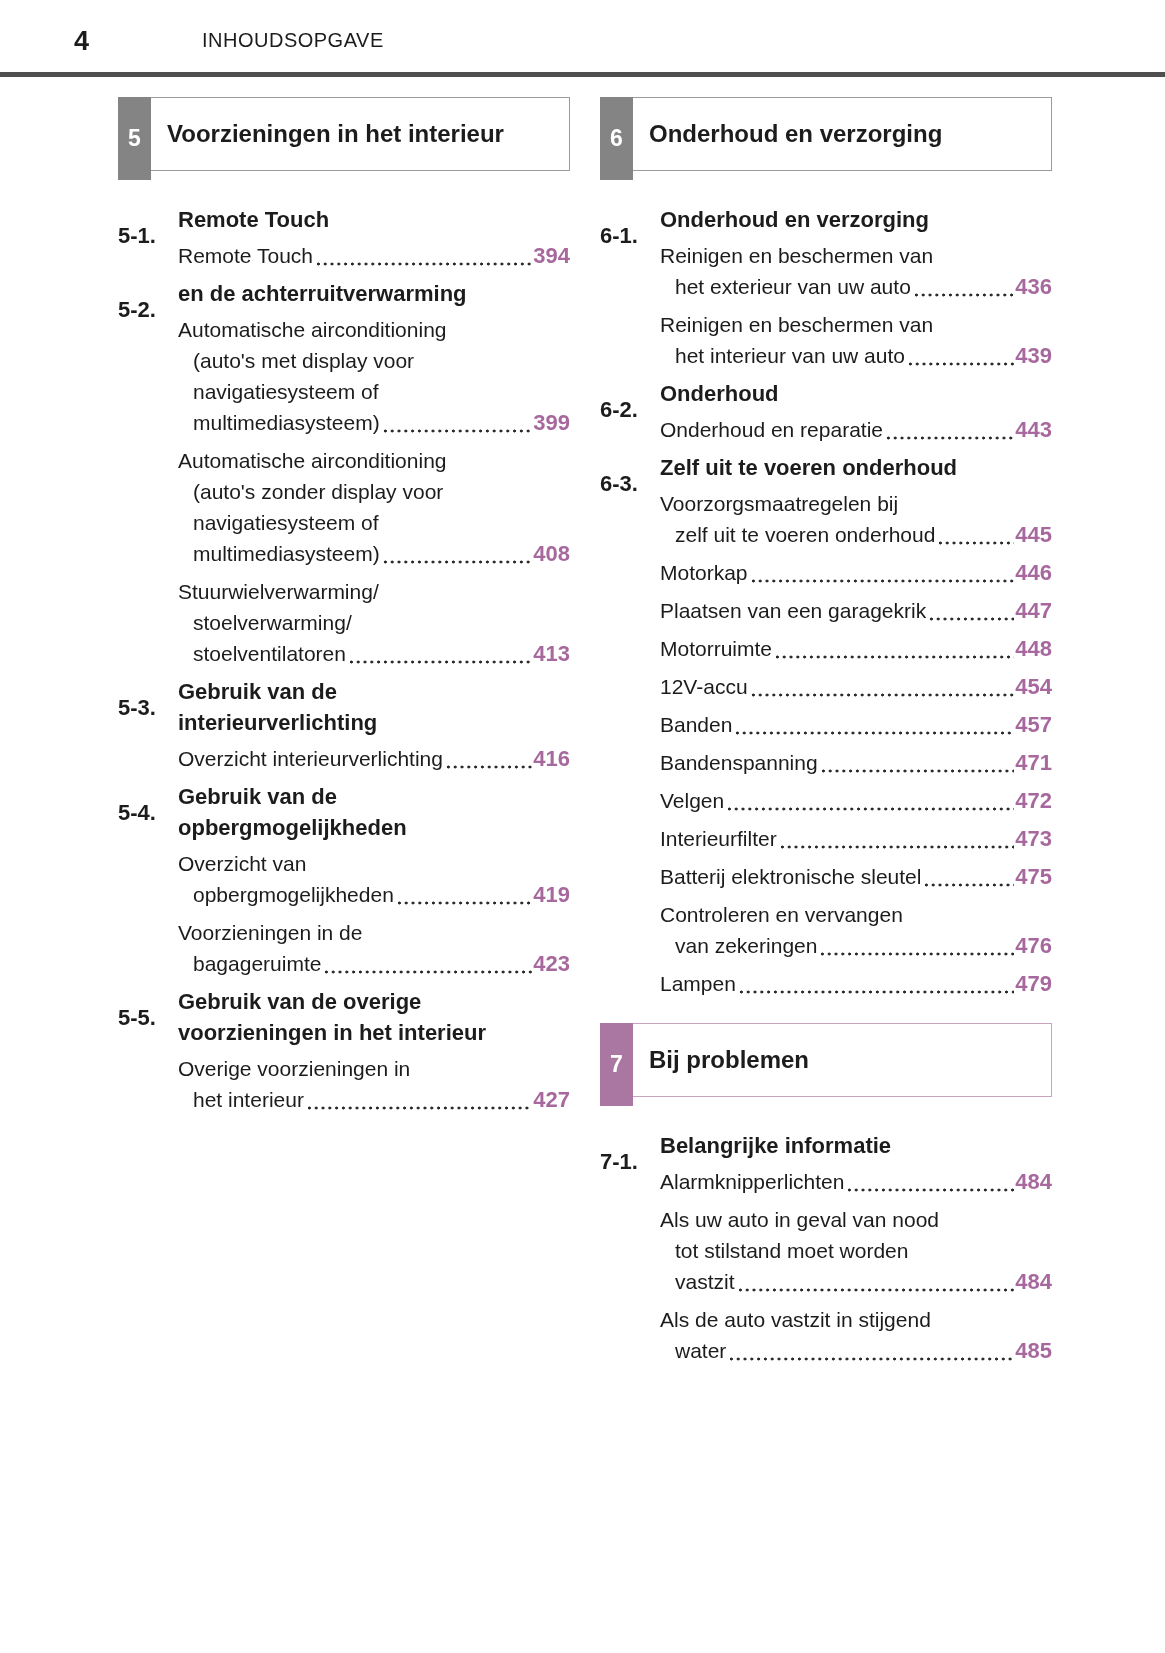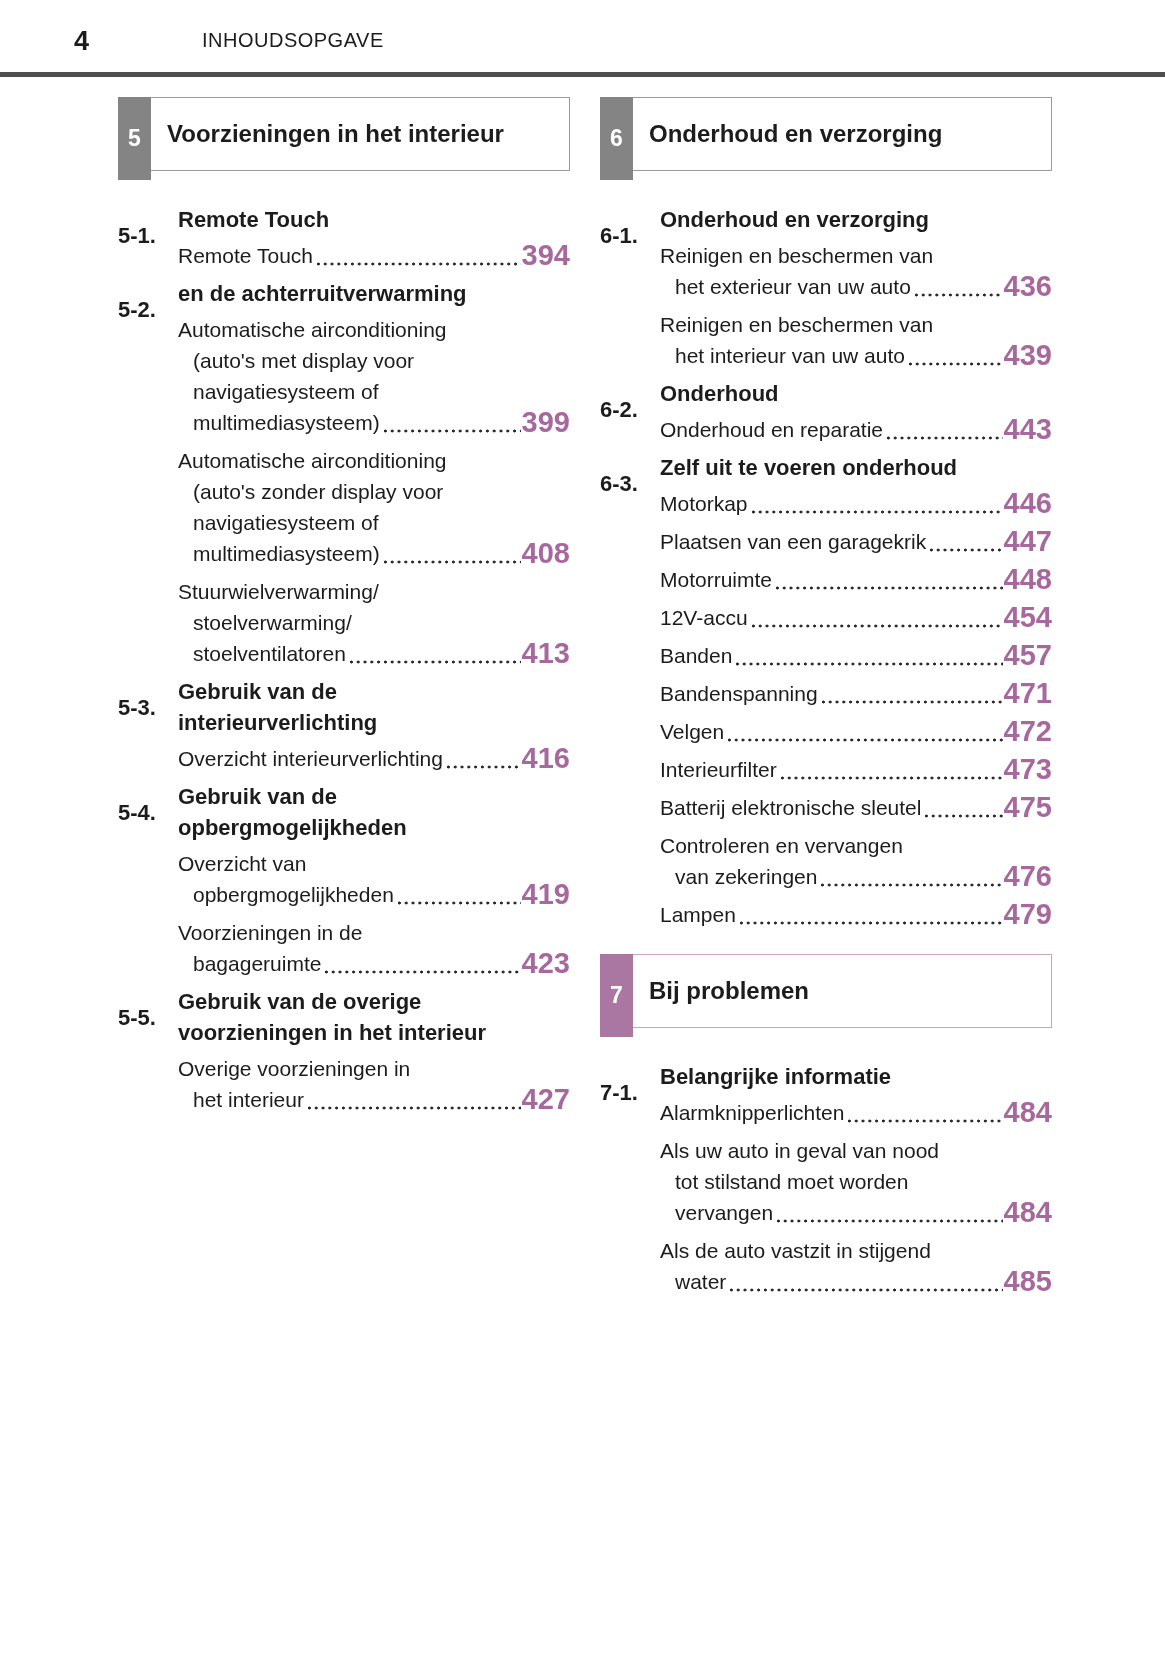--- a/index.html
+++ b/index.html
@@ -39,21 +39,21 @@
   .sec-title{font-size:22px;font-weight:bold;line-height:31px;margin-bottom:5px;}
   .entry{font-size:21px;line-height:31px;margin-bottom:7px;}
   .entry-line.wrap{margin-left:15px;}
   .entry-line.lastline{display:flex;}
   .entry-line .txt{white-space:nowrap;}
   .leader{
     flex:1;align-self:flex-end;height:4px;min-width:12px;margin:0 1px 5px 3px;
     background-image:radial-gradient(circle at 2.2px 2px, #2b2b2b 1.35px, transparent 1.7px);
     background-repeat:repeat-x;background-size:6.8px 4px;
   }
-  .pg{font-weight:bold;color:var(--pgnum);font-size:29px;white-space:nowrap;}
+  .pg{font-weight:bold;color:var(--pgnum);font-size:22px;white-space:nowrap;}
 </style>
 </head>
 <body>
 
 <div class="page">
   <header>
     <span class="pgnum">4</span>
     <span class="ptitle">INHOUDSOPGAVE</span>
   </header>
   <div class="rule"></div>
@@ -206,20 +206,28 @@
                 <span class="pg">443</span>
               </div>
             </div>
           </div>
           <div class="toc-section">
             <span class="sec-num">6-3.</span>
             <div class="sec-title">
               <div class="sec-title-line">Zelf uit te voeren onderhoud</div>
             </div>
             <div class="entry">
+              <div class="entry-line"><span class="txt">Voorzorgsmaatregelen bij</span></div>
+              <div class="entry-line wrap lastline">
+                <span class="txt">zelf uit te voeren onderhoud</span>
+                <span class="leader"></span>
+                <span class="pg">445</span>
+              </div>
+            </div>
+            <div class="entry">
               <div class="entry-line lastline">
                 <span class="txt">Motorkap</span>
                 <span class="leader"></span>
                 <span class="pg">446</span>
               </div>
             </div>
             <div class="entry">
               <div class="entry-line lastline">
                 <span class="txt">Plaatsen van een garagekrik</span>
                 <span class="leader"></span>
@@ -306,21 +314,21 @@
               <div class="entry-line lastline">
                 <span class="txt">Alarmknipperlichten</span>
                 <span class="leader"></span>
                 <span class="pg">484</span>
               </div>
             </div>
             <div class="entry">
               <div class="entry-line"><span class="txt">Als uw auto in geval van nood</span></div>
               <div class="entry-line wrap"><span class="txt">tot stilstand moet worden</span></div>
               <div class="entry-line wrap lastline">
-                <span class="txt">vervangen</span>
+                <span class="txt">vastzit</span>
                 <span class="leader"></span>
                 <span class="pg">484</span>
               </div>
             </div>
             <div class="entry">
               <div class="entry-line"><span class="txt">Als de auto vastzit in stijgend</span></div>
               <div class="entry-line wrap lastline">
                 <span class="txt">water</span>
                 <span class="leader"></span>
                 <span class="pg">485</span>

